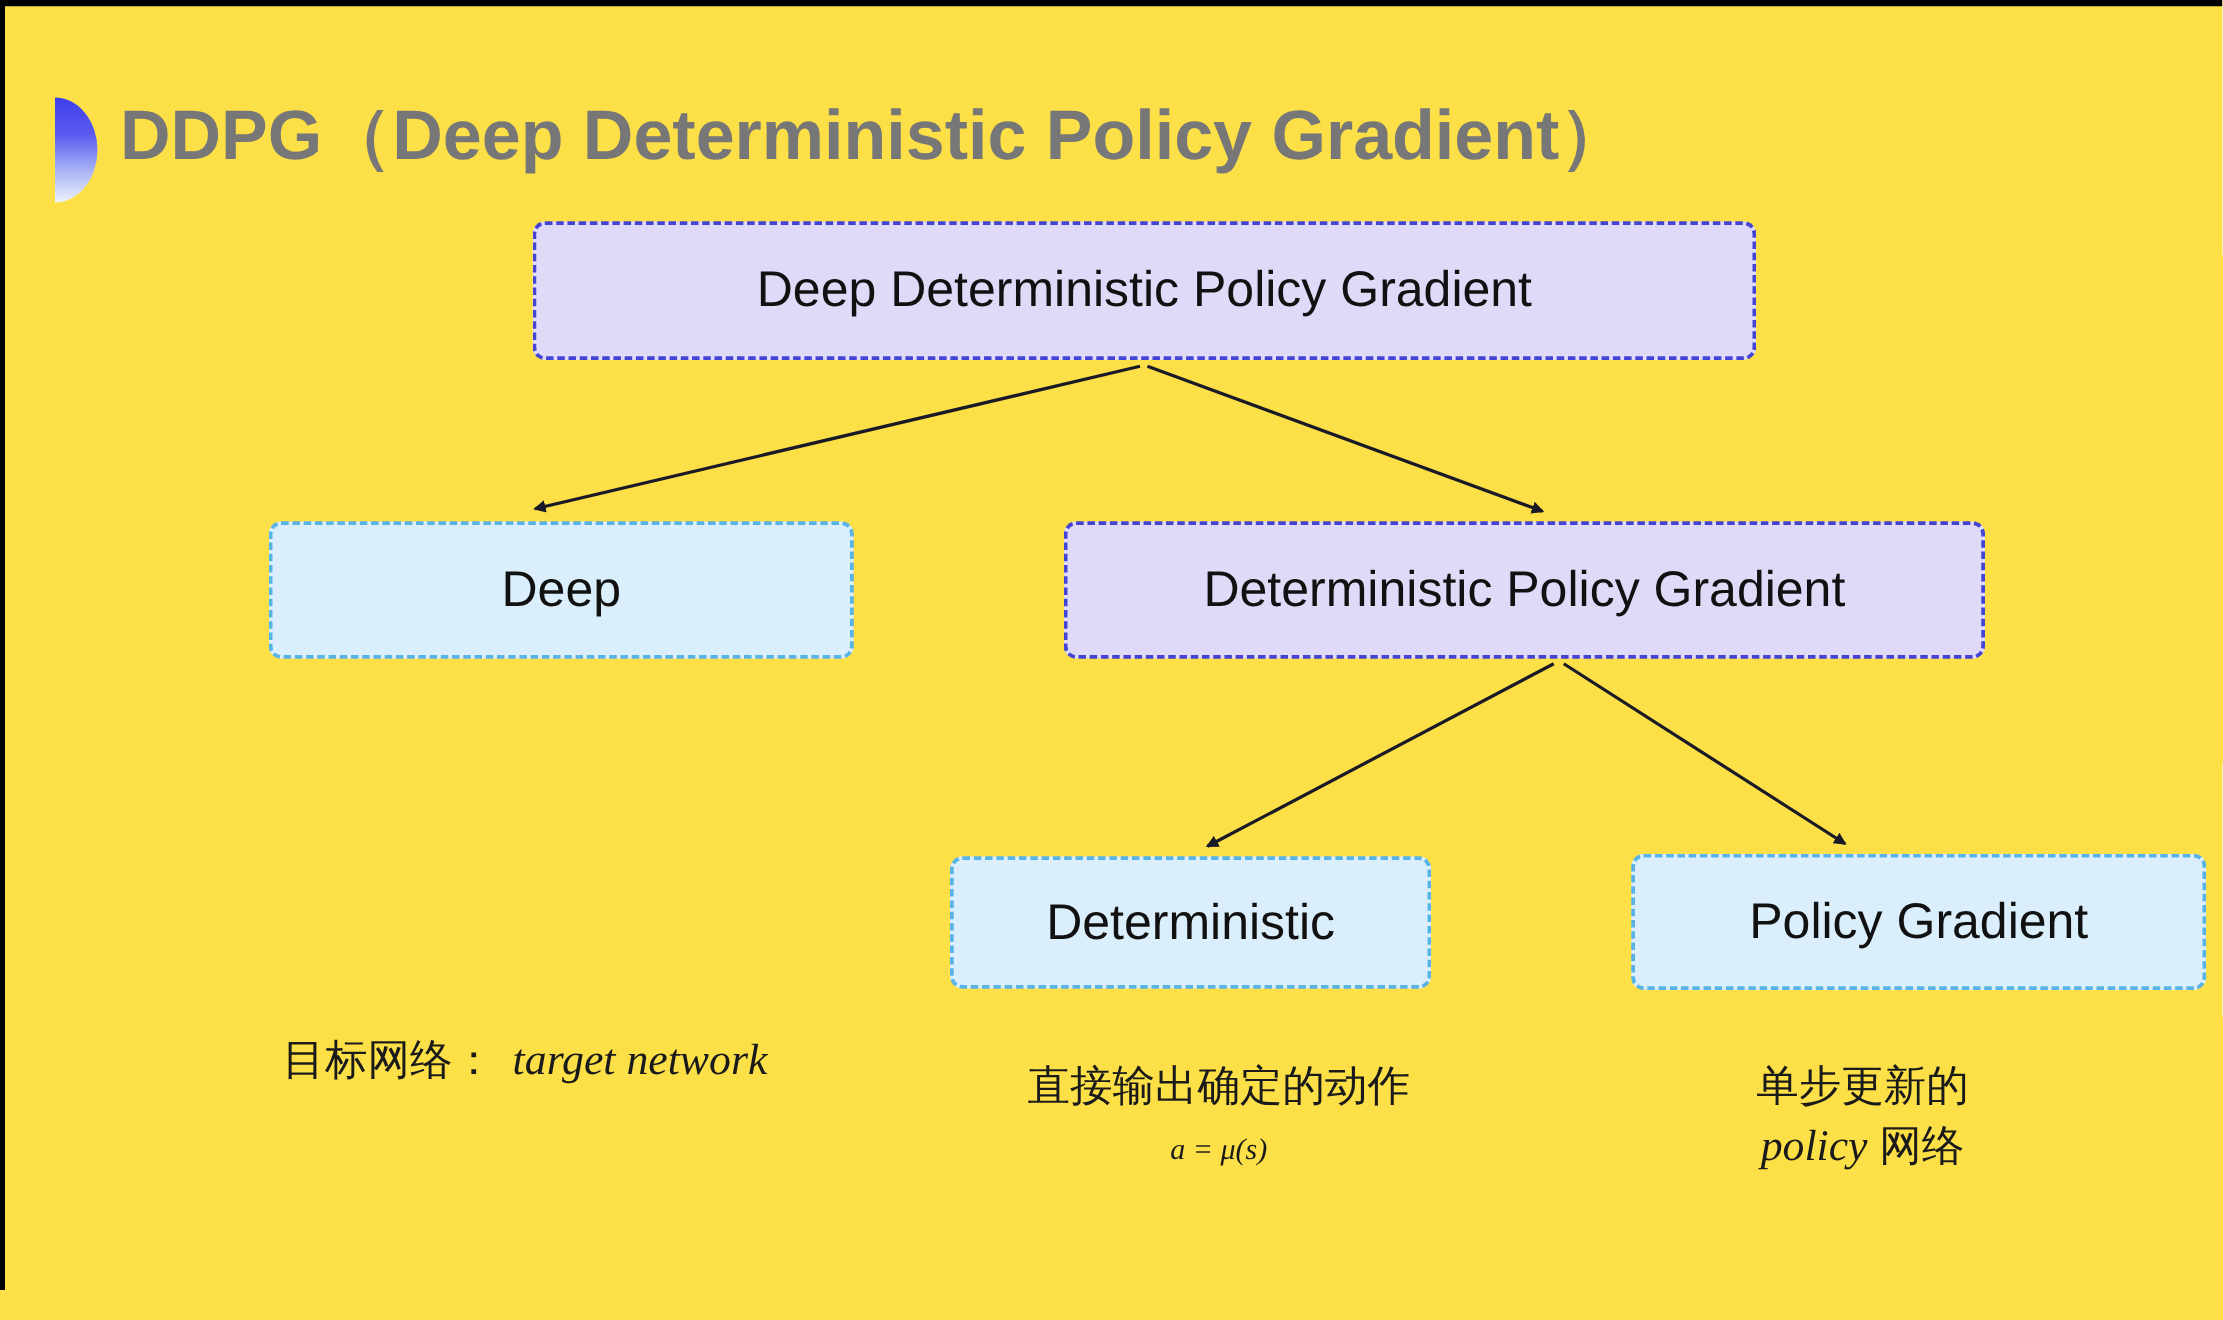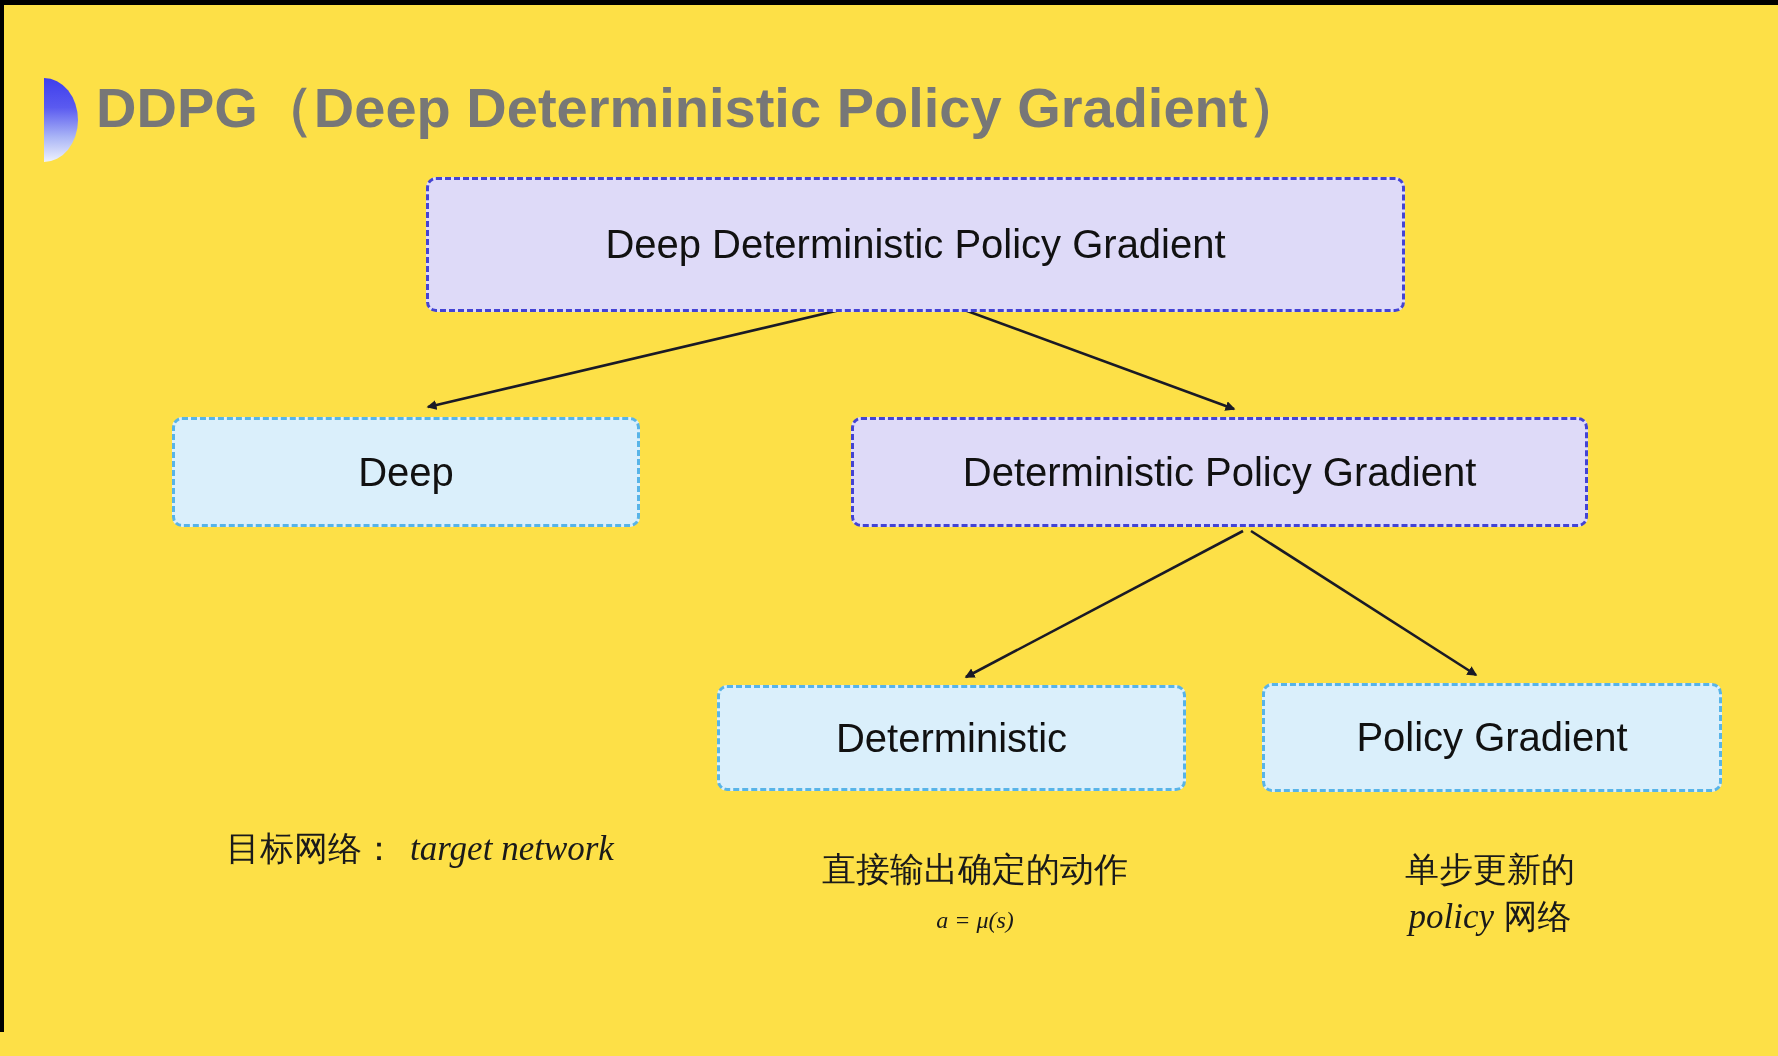--- a/index.html
+++ b/index.html
@@ -47,25 +47,25 @@
     position: absolute;
     display: flex; align-items: center; justify-content: center;
     border-radius: 10px;
     border: 3px dashed;
     font-size: 40px;
     color: var(--node-text);
     text-align: center;
     white-space: nowrap;
   }
   .node.lavender { background: var(--lavender-fill); border-color: var(--lavender-border); }
-  .node.cyan { background: var(--cyan-fill); border-color: var(--cyan-border); }
-  .node-root { left: 426px; top: 177px; width: 979px; height: 135px; align-items: center; }
+  .node.cyan { background: var(--cyan-fill); border-color: var(--cyan-border); margin-left: 43px; }
+  .node-root { left: 426px; top: 177px; width: 979px; height: 111px; align-items: center; }
   .node-deep { left: 172px; top: 417px; width: 468px; height: 110px; }
   .node-dpg  { left: 851px; top: 417px; width: 737px; height: 110px; }
-  .node-det  { left: 717px; top: 685px; width: 469px; height: 106px; }
+  .node-det  { left: 717px; top: 685px; width: 385px; height: 106px; }
   .node-pg   { left: 1262px; top: 683px; width: 460px; height: 109px; align-items: center; }
   .arrows {
     position: absolute; left: 0; top: 0;
     width: 1778px; height: 1056px;
     pointer-events: none;
   }
   .annotation {
     position: absolute;
     text-align: center;
     color: var(--annotation-text);

